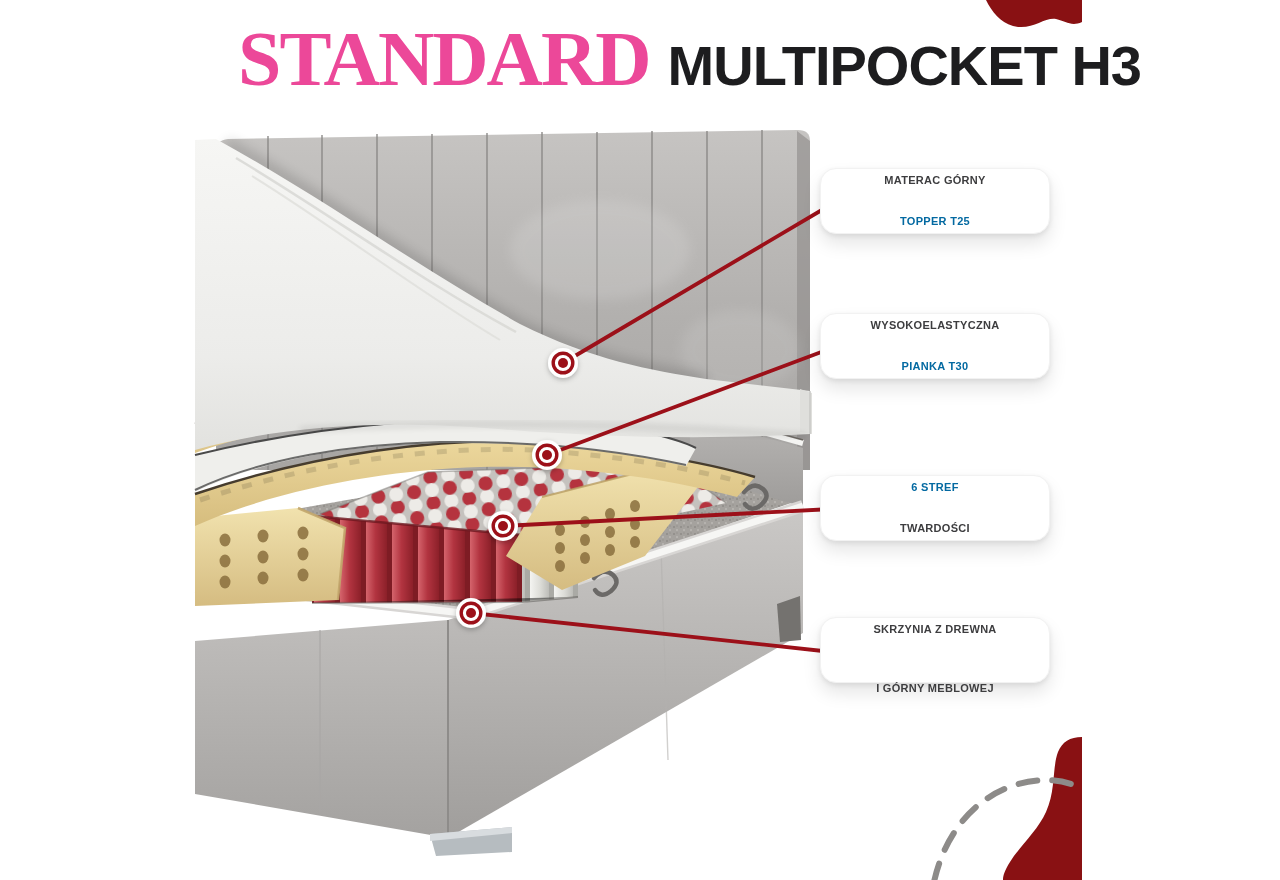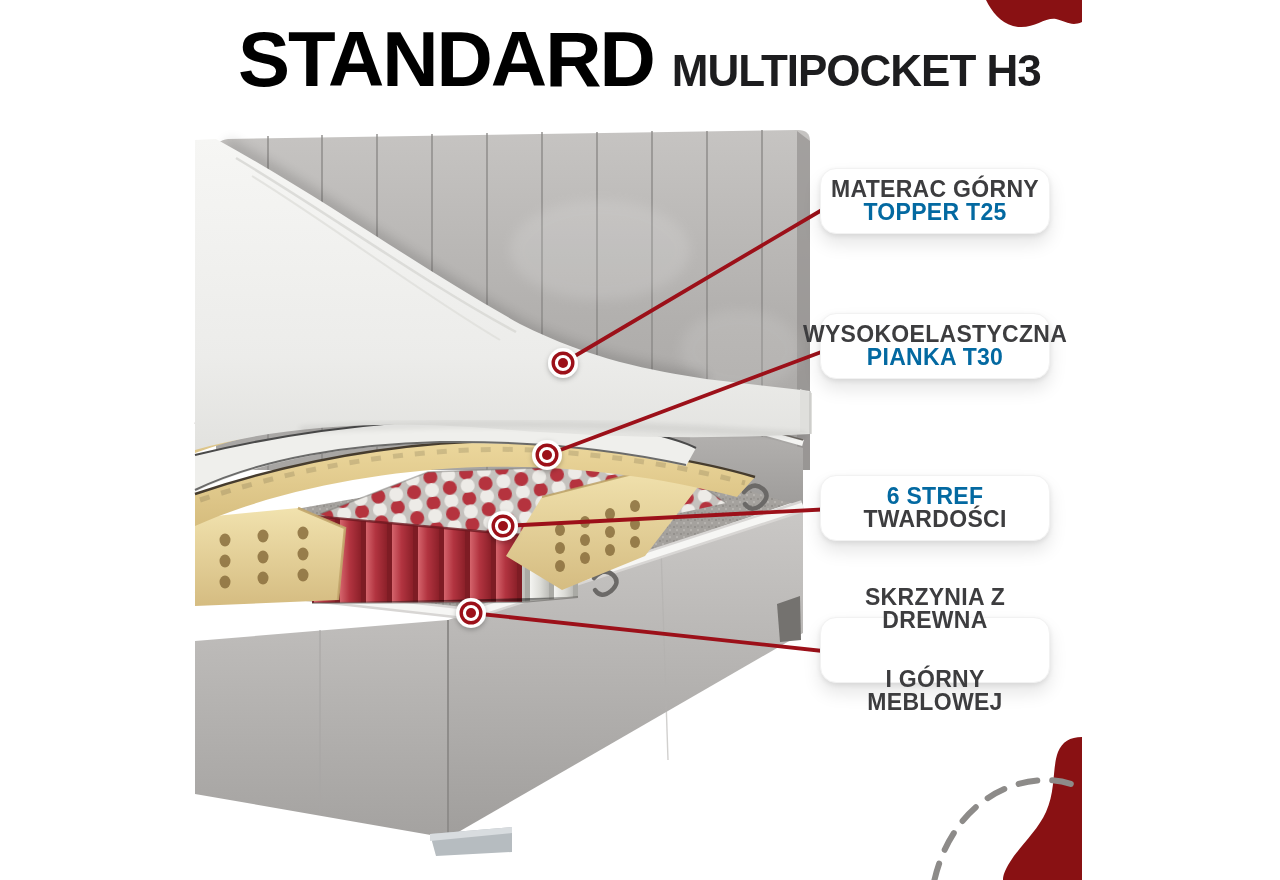--- a/index.html
+++ b/index.html
@@ -6,31 +6,31 @@
   .stage{
     position:relative;width:1280px;height:880px;background:#ffffff;
     font-family:"Liberation Sans",sans-serif;overflow:hidden;
   }
   .bed-svg{position:absolute;left:0;top:0;width:1280px;height:880px;}
   .title{
     position:absolute;left:238px;top:20px;display:flex;align-items:baseline;gap:18px;
     white-space:nowrap;
   }
   .title .brand{
-    font-size:78px;font-weight:bold;color:#000000;letter-spacing:-2px;line-height:1;
+    font-size:78px;font-weight:bold;color:#ec4899;letter-spacing:-2px;line-height:1;font-family:Liberation Serif, serif;
   }
   .title .model{
-    font-size:44px;font-weight:bold;color:#1d1d1f;letter-spacing:-1px;line-height:1;
+    font-size:56px;font-weight:bold;color:#1d1d1f;letter-spacing:-1px;line-height:1;
   }
   .callout{
     position:absolute;left:820px;width:228px;height:64px;background:#ffffff;
     border:1px solid #f2f2f2;border-radius:16px;
     box-shadow:0 10px 18px rgba(0,0,0,.10),0 2px 5px rgba(0,0,0,.08);
-    display:flex;flex-direction:column;align-items:center;justify-content:center;
-    text-align:center;line-height:23px;font-size:23px;letter-spacing:.3px;
+    display:flex;flex-direction:column;align-items:center;justify-content:space-between;
+    text-align:center;line-height:23px;font-size:11px;letter-spacing:.3px;
   }
   .callout .t-dark{color:#3d3d3f;font-weight:600;}
   .callout .t-red{color:#0369a1;font-weight:bold;}
   .co-1{top:168px;} .co-2{top:313px;} .co-3{top:475px;} .co-4{top:617px;gap:36px;}
 </style>
 </head>
 <body>
 
 <div class="stage">
 

